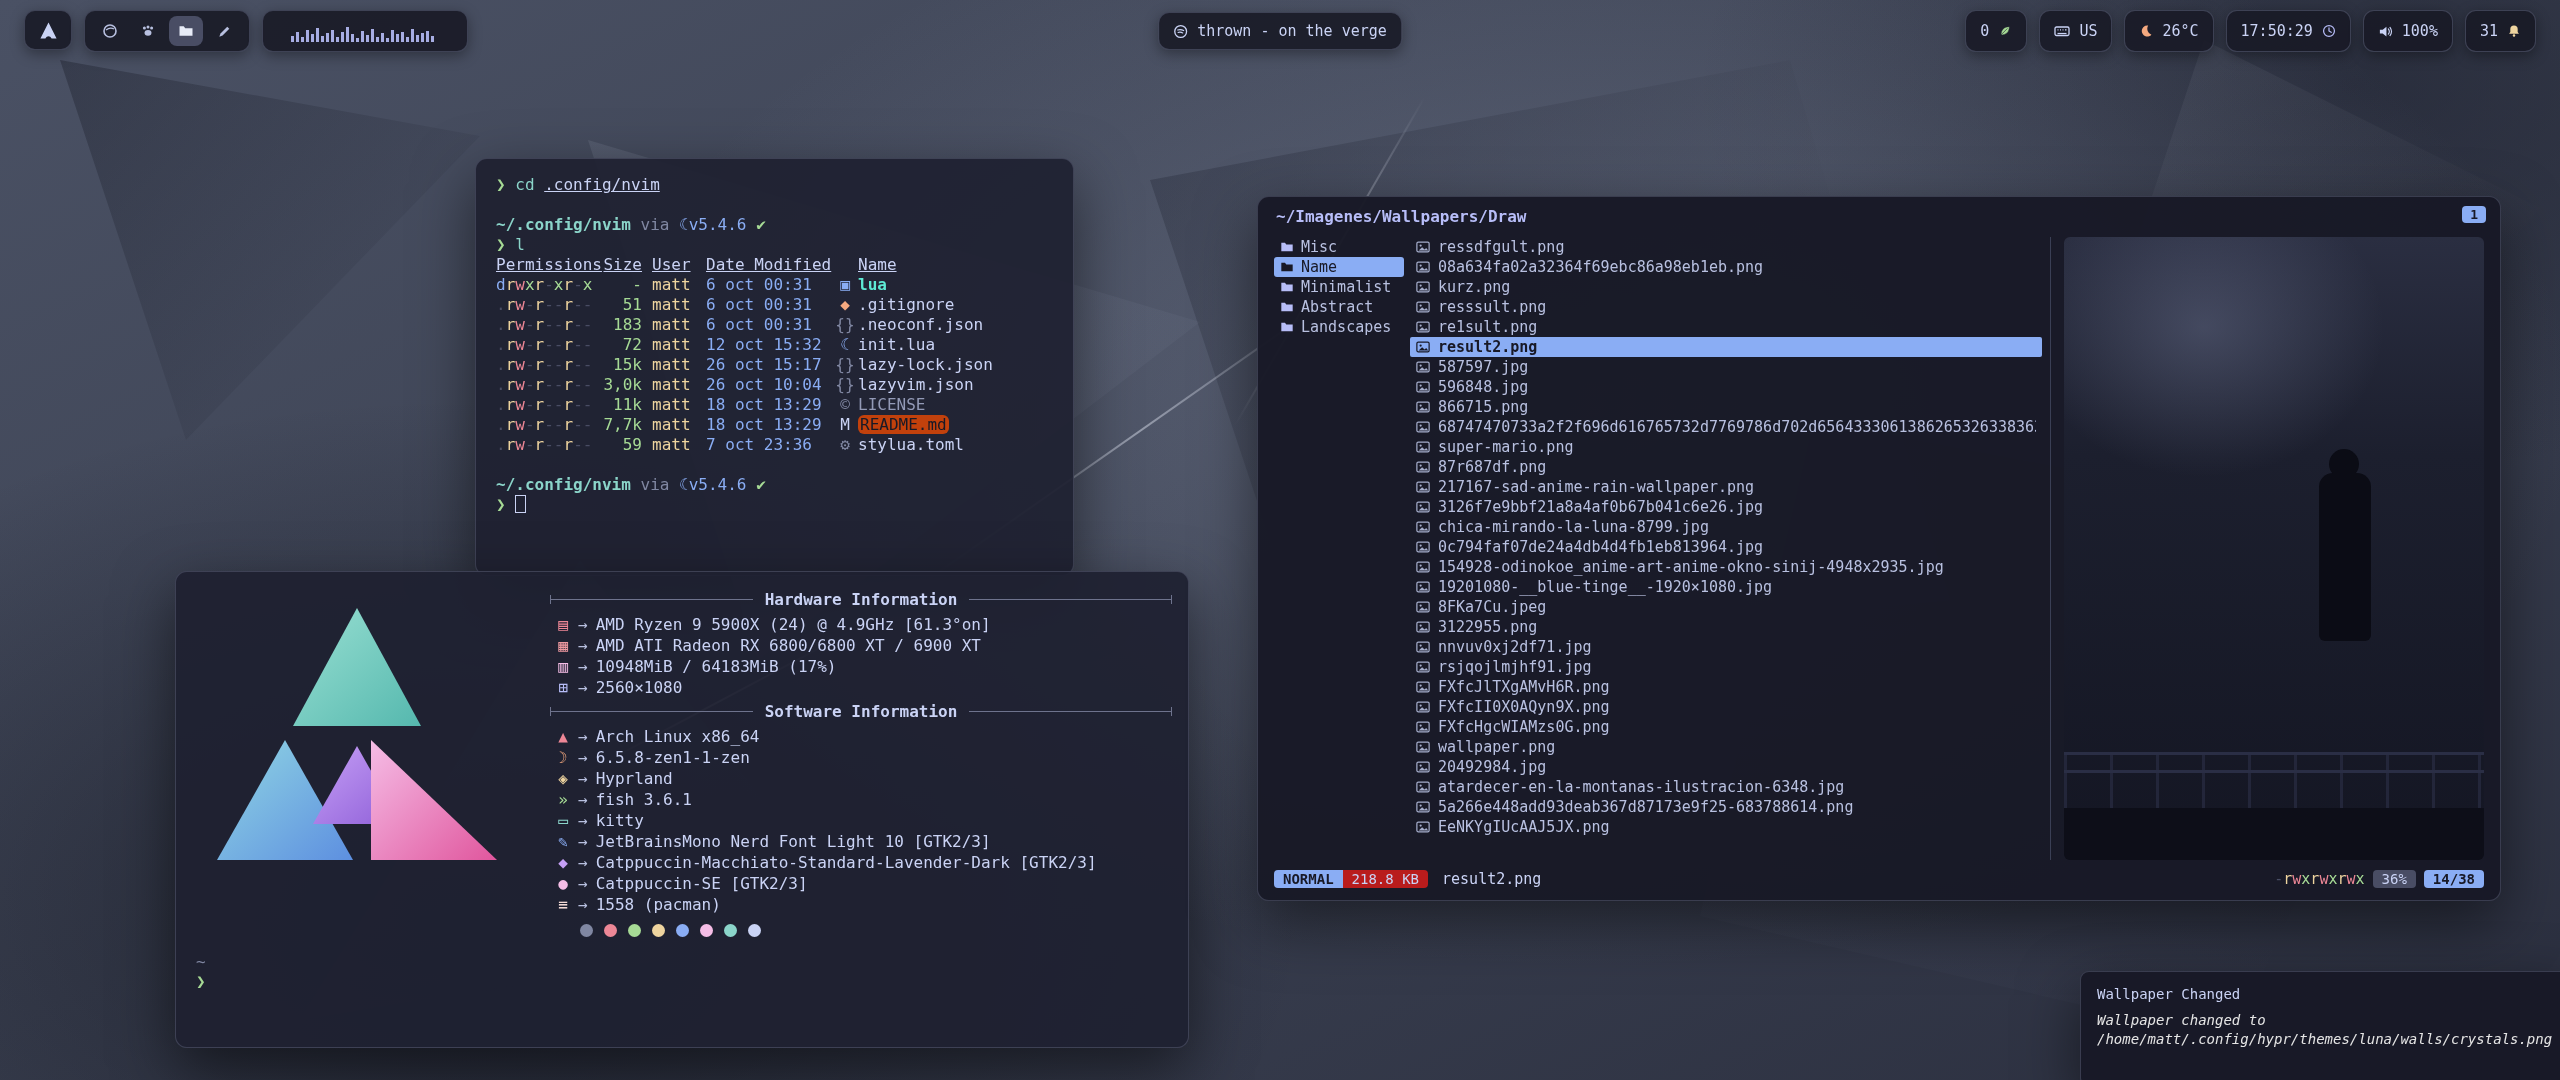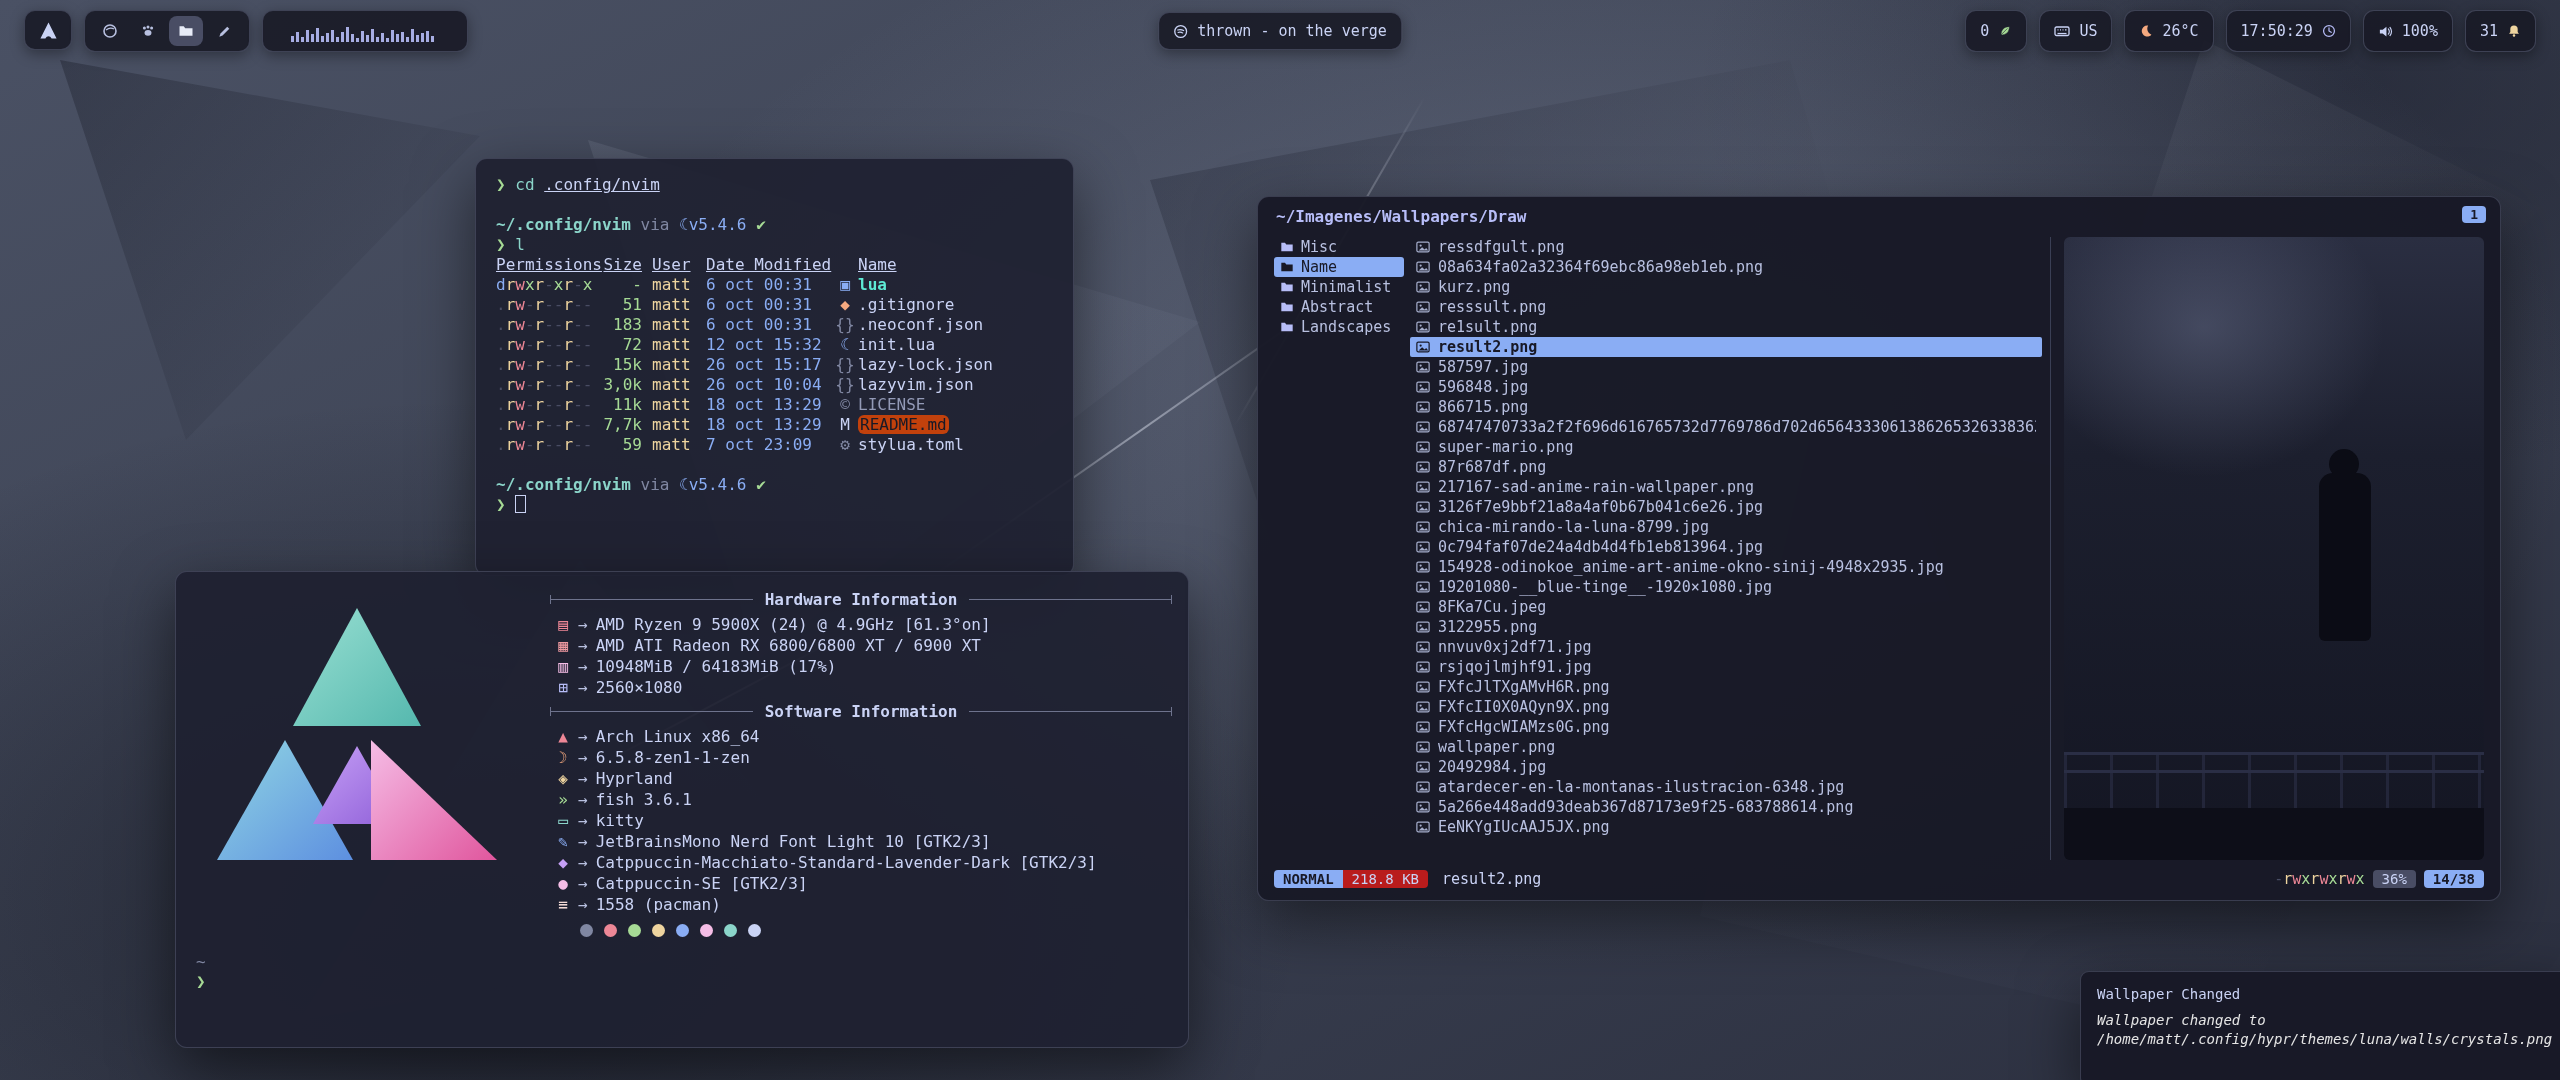--- a/index.html
+++ b/index.html
@@ -364,21 +364,21 @@
       <span class="col-size">7,7k</span>
       <span class="col-user">matt</span>
       <span class="col-date">18 oct 13:29</span>
       <span class="col-icon c-text">M</span>
       <span class="col-name"><span class="n-hl">README.md</span></span>
     </div>
     <div class="trow">
       <span class="col-perm"><span class="p-dot">.</span><span class="p-r">r</span><span class="p-w">w</span><span class="p-dash">-</span><span class="p-r">r</span><span class="p-dash">-</span><span class="p-dash">-</span><span class="p-r">r</span><span class="p-dash">-</span><span class="p-dash">-</span></span>
       <span class="col-size">59</span>
       <span class="col-user">matt</span>
-      <span class="col-date">7 oct 23:09</span>
+      <span class="col-date">7 oct 23:36</span>
       <span class="col-icon c-dim">⚙</span>
       <span class="col-name"><span class="n-file">stylua.toml</span></span>
     </div>
   <div class="tline"> </div>
   <div class="tline"><span class="c-teal bold">~/.config/nvim</span> <span class="c-dim">via</span> <span class="c-blue">☾</span><span class="c-blue">v5.4.6</span> <span class="c-green">✔</span></div>
   <div class="tline"><span class="c-green">❯</span> <span class="cursor"></span></div>
 </div>
 
 <div class="window fetch">
   <div class="fetch-flex">

